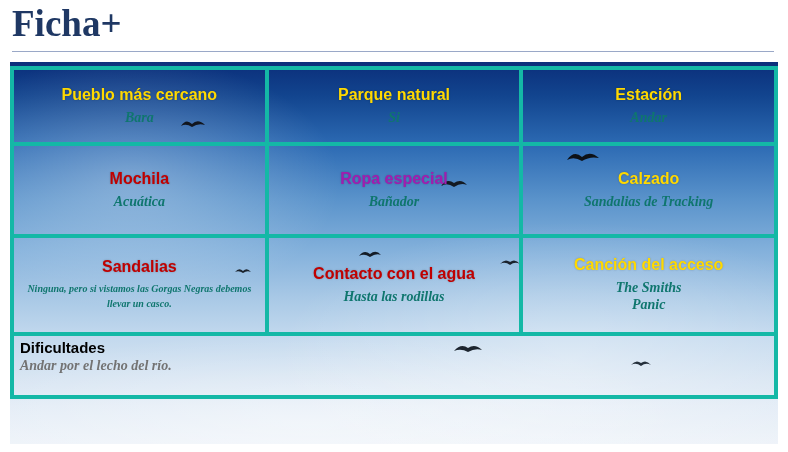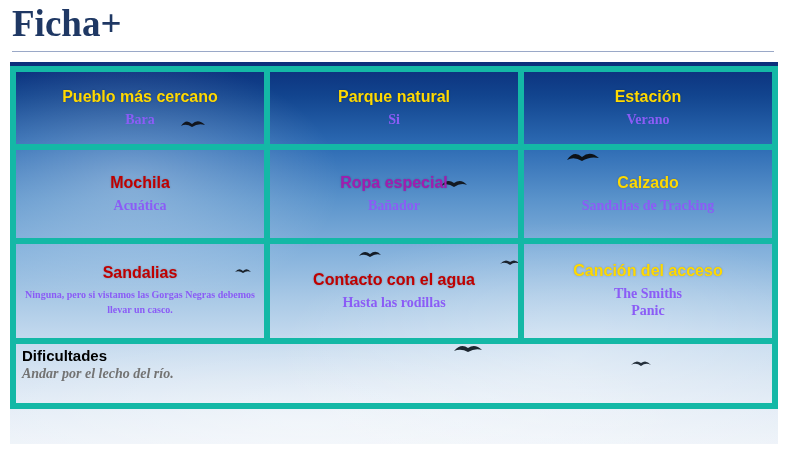--- a/index.html
+++ b/index.html
@@ -88,41 +88,42 @@
   
   .ficha-table {
     position: absolute;
     left: 10px;
     top: 66px;
     width: 768px;
     border-collapse: collapse;
     table-layout: fixed;
   }
   .ficha-table td {
-    border: 6px solid #14b8a6;
+    border: 4px solid #14b8a6;
     text-align: center;
     vertical-align: middle;
     padding: 4px 4px 6px 4px;
   }
   .cell-head {
     font-family: "Liberation Sans", sans-serif;
     font-weight: bold;
     font-size: 16px;
     line-height: 20px;
     display: block;
     margin-bottom: 4px;
     text-shadow: 0 0 2px rgba(0,0,0,0.25);
   }
   .cell-val {
     font-family: "Liberation Serif", serif;
     font-weight: bold;
+    font-style: italic;
     font-size: 14px;
     line-height: 17px;
     display: block;
-    color: #8b5cf6;
+    color: #0f766e;
   }
   .c-yellow { color: #ffd900; }
   .c-red { color: #c00000; }
   .c-orange { color: #a21caf; }
 
   .row1 td { height: 62px; }
   .row2 td { height: 78px; }
   .row3 td { height: 84px; }
 
   
@@ -216,21 +217,21 @@
       <td>
         <span class="cell-head c-yellow">Pueblo más cercano</span>
         <span class="cell-val">Bara</span>
       </td>
       <td>
         <span class="cell-head c-yellow">Parque natural</span>
         <span class="cell-val">Si</span>
       </td>
       <td>
         <span class="cell-head c-yellow">Estación</span>
-        <span class="cell-val">Verano</span>
+        <span class="cell-val">Andar</span>
       </td>
     </tr>
     <tr class="row2">
       <td>
         <span class="cell-head c-red">Mochila</span>
         <span class="cell-val">Acuática</span>
       </td>
       <td>
         <span class="cell-head c-orange">Ropa especial</span>
         <span class="cell-val">Bañador</span>

